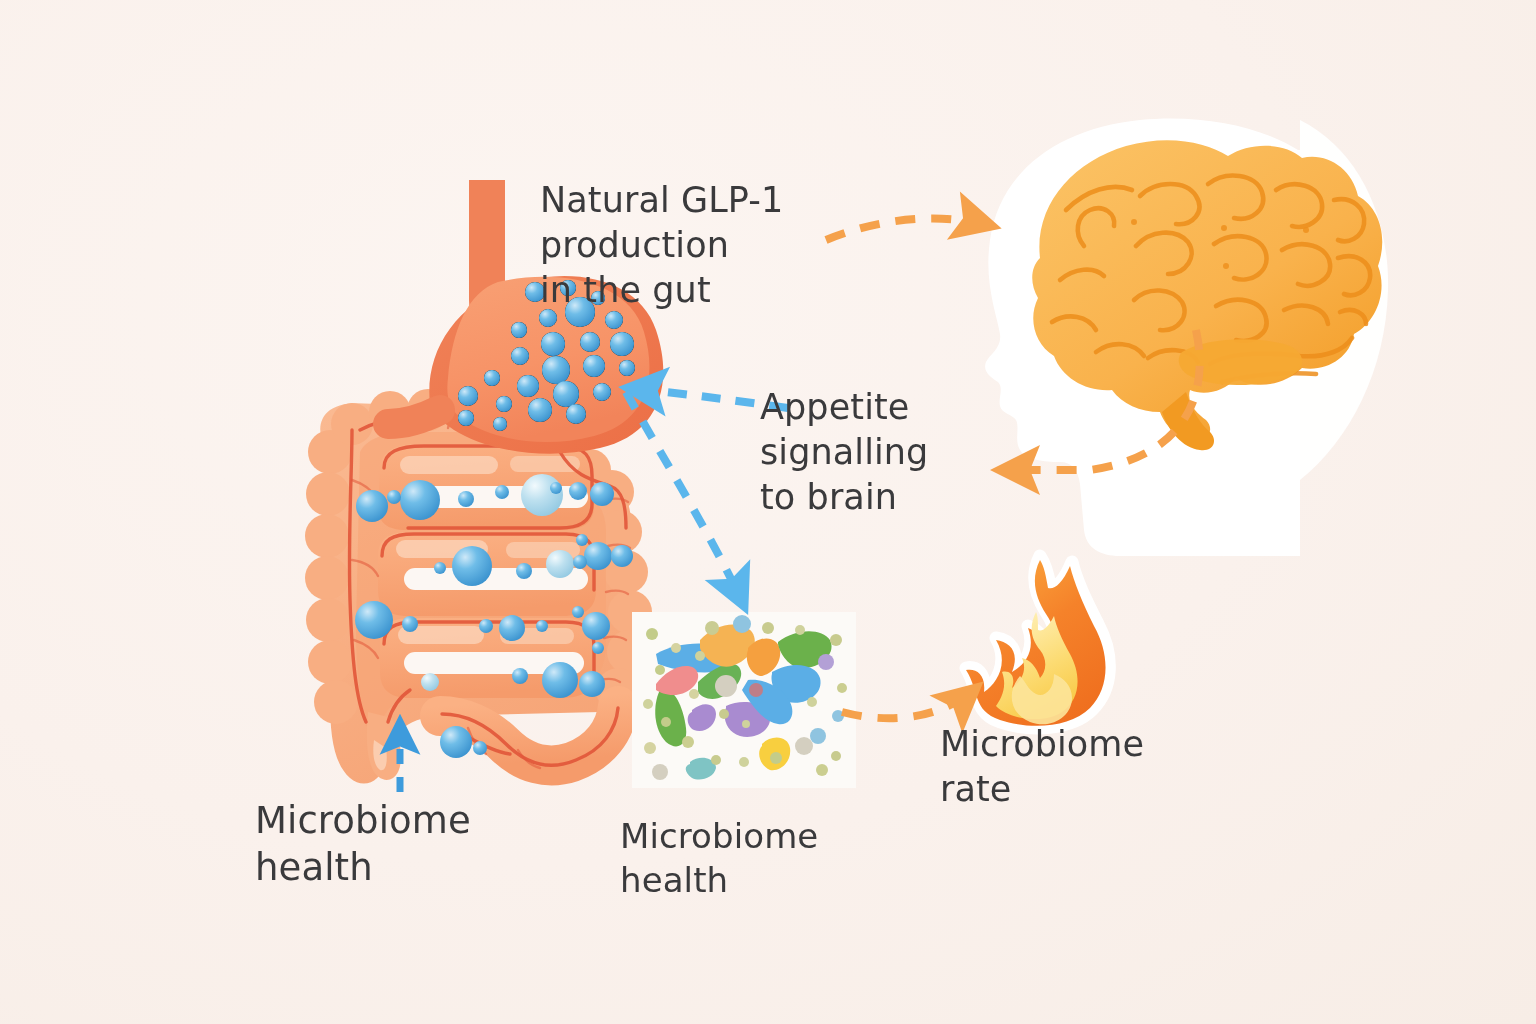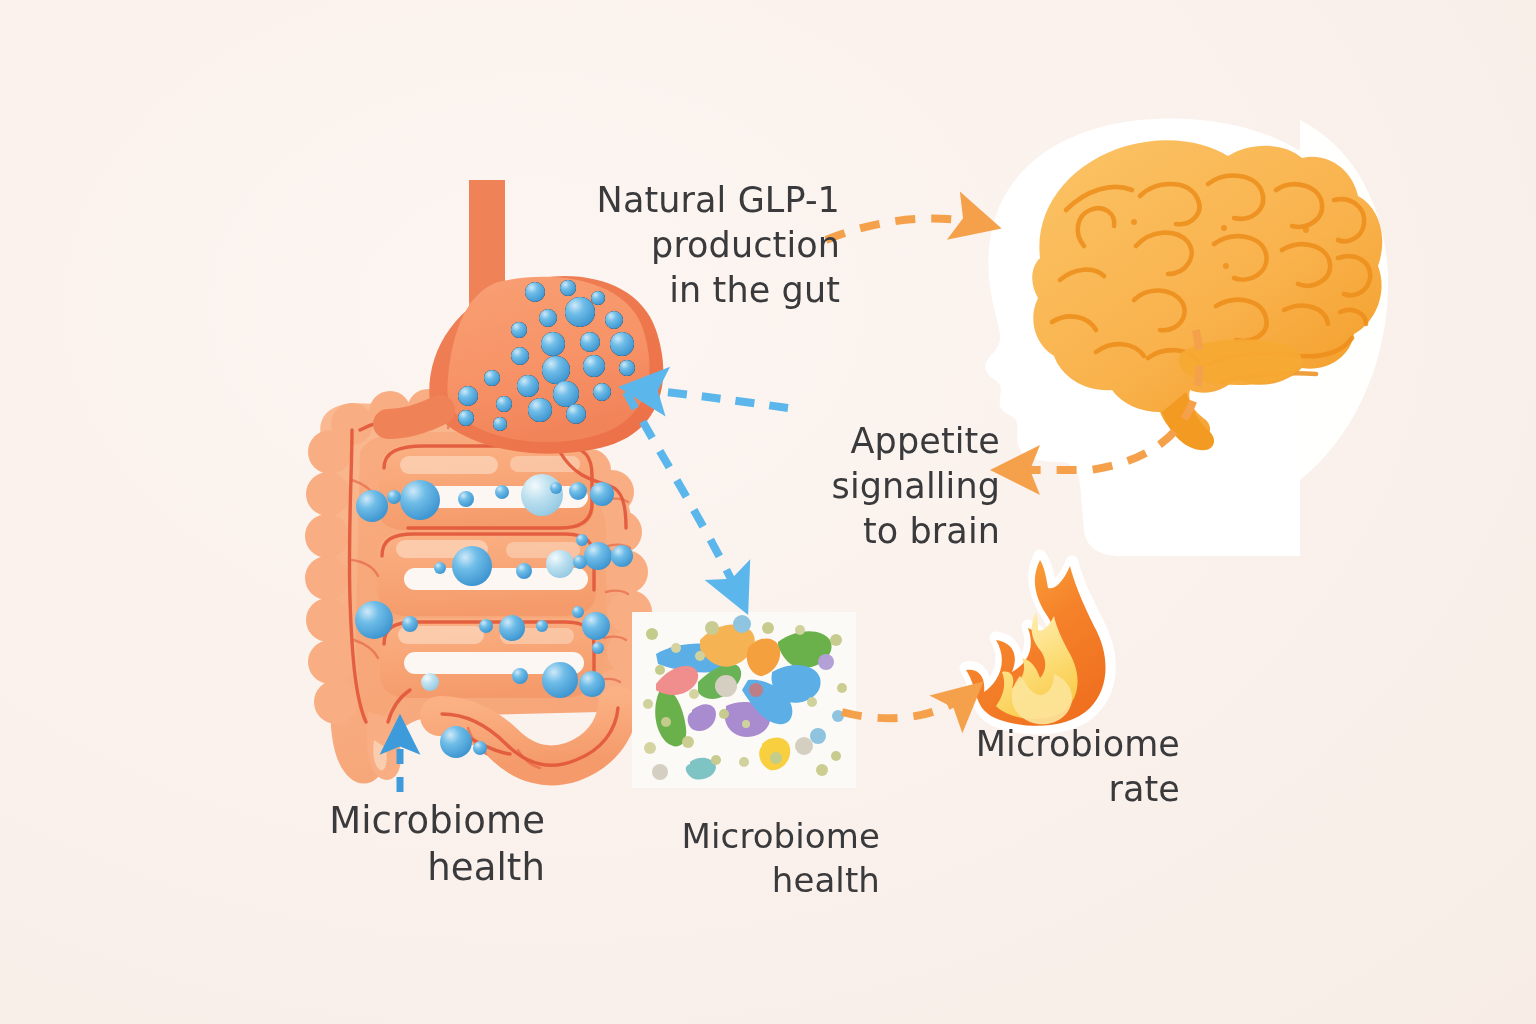--- a/index.html
+++ b/index.html
@@ -25,37 +25,36 @@
     inset: 0;
     width: 1536px;
     height: 1024px;
   }
   .label {
     position: absolute;
     color: #3A3A3C;
     font-family: "DejaVu Sans", "Liberation Sans", sans-serif;
     font-weight: 400;
     line-height: 1.28;
-    text-align: right;
+    text-align: left;
     white-space: pre-line;
     letter-spacing: 0.1px;
     -webkit-font-smoothing: antialiased;
   }
   #label-glp1 {
     left: 540px;
     top: 178px;
     width: 300px;
     font-size: 35px;
   }
   #label-appetite {
     left: 760px;
     top: 385px;
     width: 240px;
     font-size: 35px;
-    margin-top: 34px;
   }
   #label-metabolic {
     left: 940px;
     top: 722px;
     width: 240px;
     font-size: 35px;
   }
   #label-microbiome-gut {
     left: 255px;
     top: 797px;

